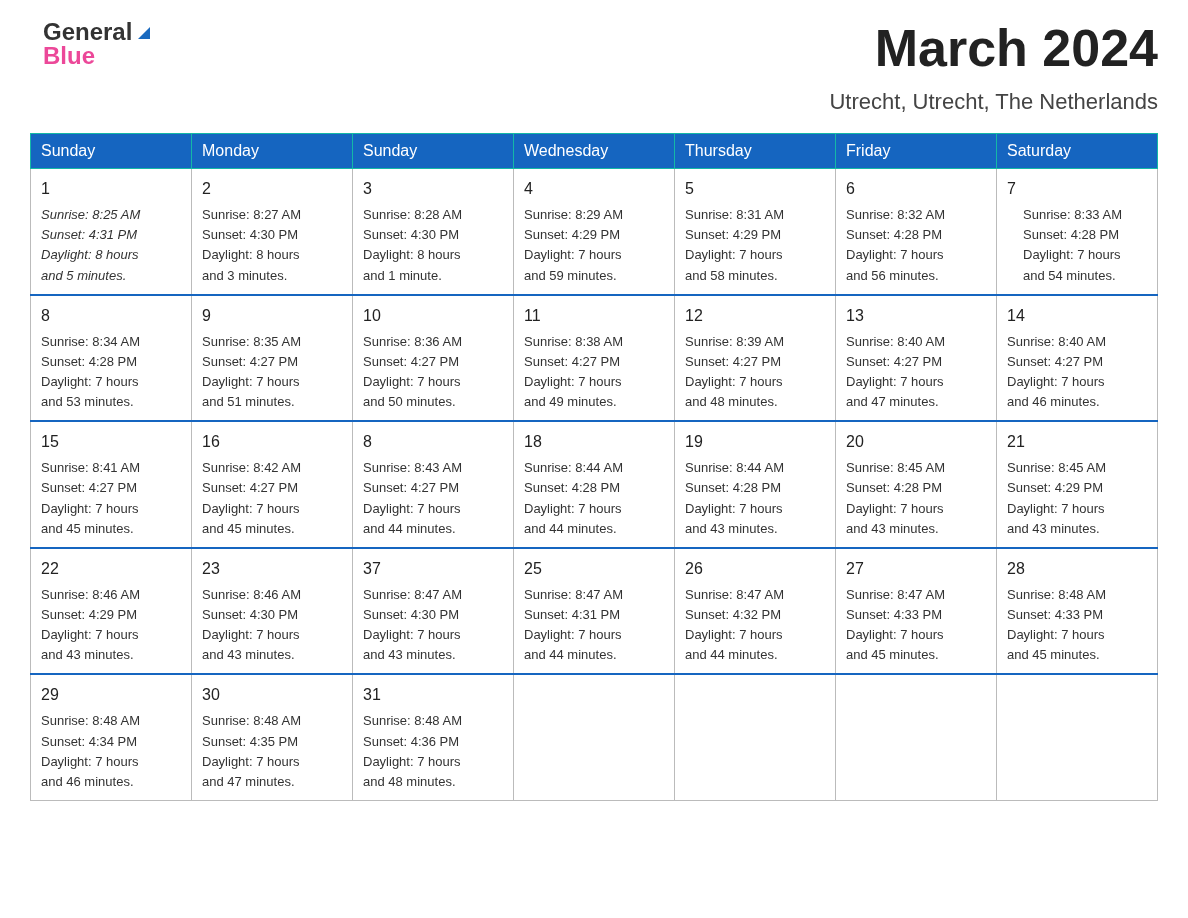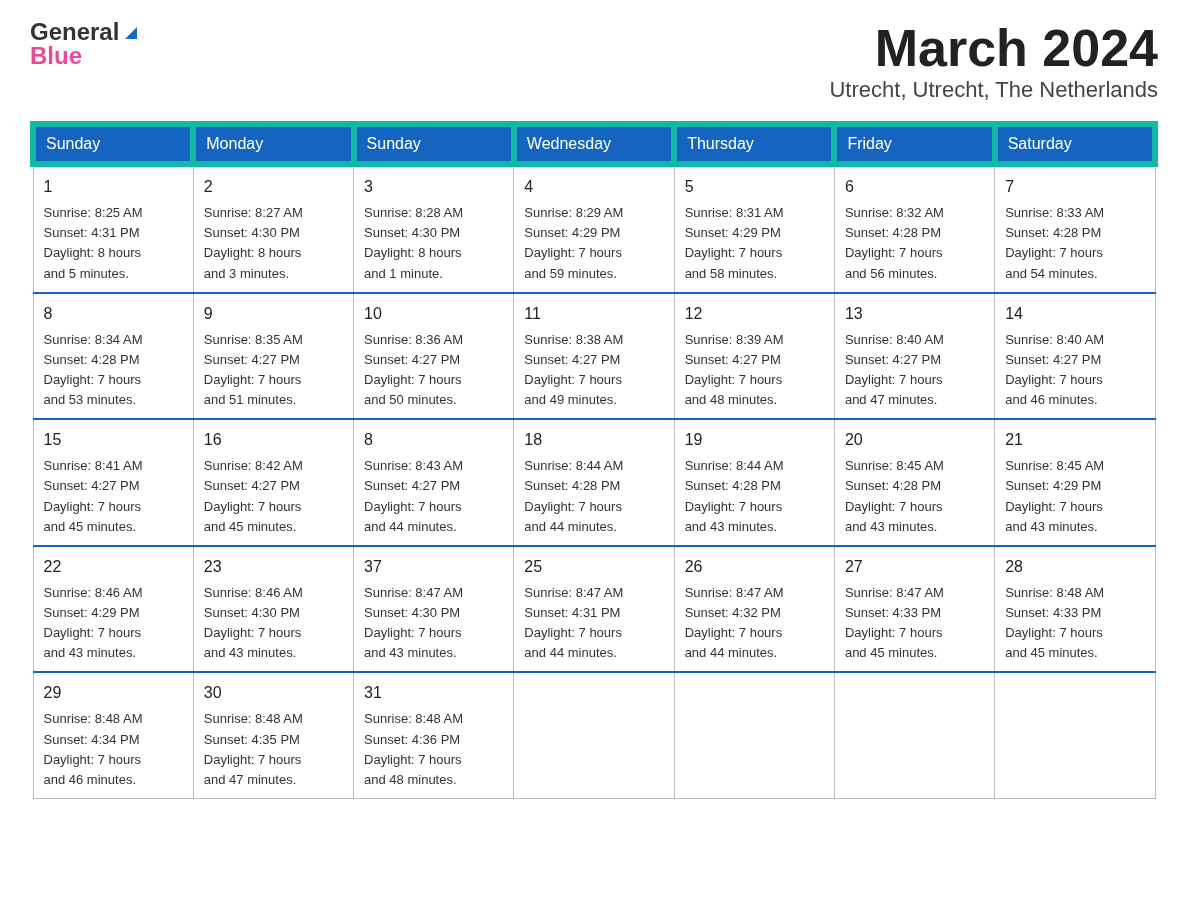--- a/index.html
+++ b/index.html
@@ -21,34 +21,34 @@
     }
     .main-title {
       font-size: 52px;
       font-weight: bold;
       color: #222;
       line-height: 1.1;
     }
     .subtitle {
       font-size: 22px;
       color: #444;
-      margin-top: 0;
+      margin-top: 12px;
     }
     .calendar-table {
       width: 100%;
       border-collapse: collapse;
     }
     .calendar-table thead tr th {
       background-color: #1565c0;
       color: #fff;
       font-size: 16px;
       font-weight: normal;
       padding: 8px 10px;
       text-align: left;
-      border: 6px solid #14b8a6;
+      border: 1px solid #14b8a6;
     }
     .calendar-table tbody tr td {
       vertical-align: top;
       padding: 8px 10px;
       border: 1px solid #bbb;
       font-size: 13px;
       color: #333;
       width: 14.28%;
       min-height: 100px;
       line-height: 1.5;
@@ -67,20 +67,21 @@
     }
     .calendar-table tbody tr:not(:last-child) td {
       border-bottom: 2px solid #1565c0;
     }
     .empty-cell {
       background: #fff;
     }
     .logo-wrapper {
       display: flex;
       align-items: center;
+      margin-left: 13px;
     }
     .logo-svg-wrap {
       display: flex;
       flex-direction: column;
     }
     .logo-general {
       font-size: 24px;
       font-weight: bold;
       color: #333;
       line-height: 1;
@@ -124,21 +125,21 @@
         <th>Wednesday</th>
         <th>Thursday</th>
         <th>Friday</th>
         <th>Saturday</th>
       </tr>
   </thead>
   <tbody id="calendar-body">
   <tr>
         <td>
           <span class="day-num">1</span>
-          <div class="day-info" style="white-space: pre-line;">Sunrise: 8:25 AM
+          <div class="day-info" style="white-space: pre-line; font-style: italic;">Sunrise: 8:25 AM
 Sunset: 4:31 PM
 Daylight: 8 hours
 and 5 minutes.</div>
         </td>
         <td>
           <span class="day-num">2</span>
           <div class="day-info" style="white-space: pre-line;">Sunrise: 8:27 AM
 Sunset: 4:30 PM
 Daylight: 8 hours
 and 3 minutes.</div>
@@ -166,21 +167,21 @@
         </td>
         <td>
           <span class="day-num">6</span>
           <div class="day-info" style="white-space: pre-line;">Sunrise: 8:32 AM
 Sunset: 4:28 PM
 Daylight: 7 hours
 and 56 minutes.</div>
         </td>
         <td>
           <span class="day-num">7</span>
-          <div class="day-info" style="white-space: pre-line;">Sunrise: 8:33 AM
+          <div class="day-info" style="white-space: pre-line; margin-left: 16px;">Sunrise: 8:33 AM
 Sunset: 4:28 PM
 Daylight: 7 hours
 and 54 minutes.</div>
         </td>
       </tr>
       <tr>
         <td>
           <span class="day-num">8</span>
           <div class="day-info" style="white-space: pre-line;">Sunrise: 8:34 AM
 Sunset: 4:28 PM

